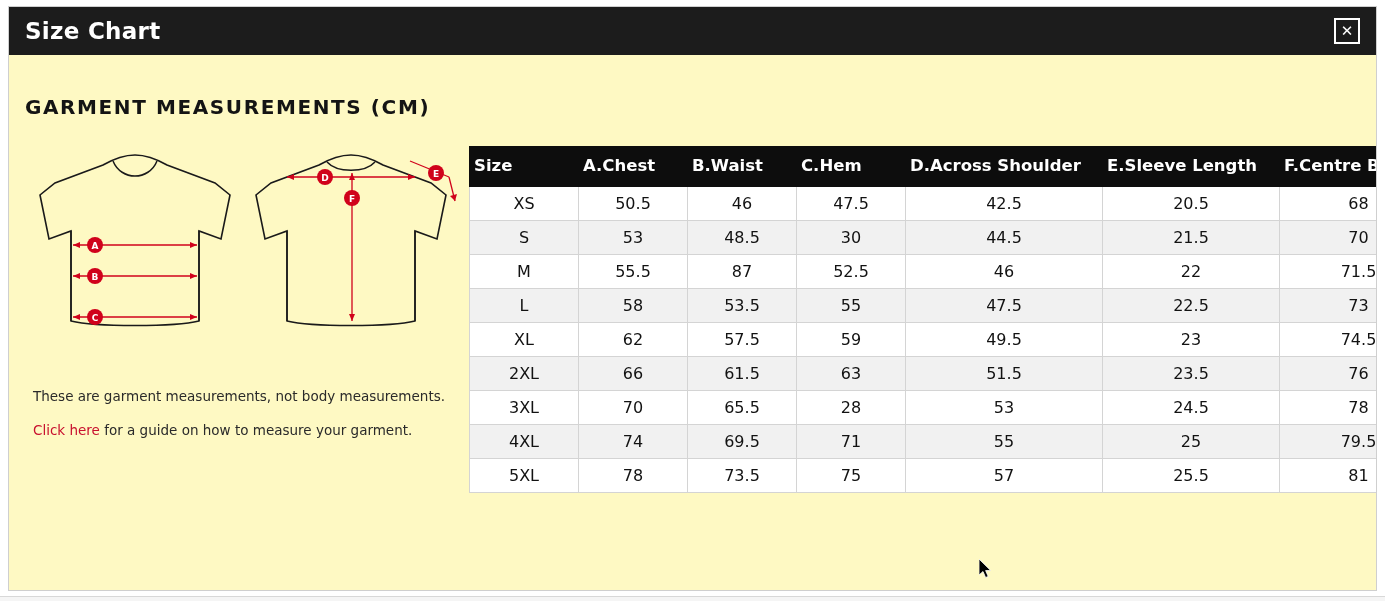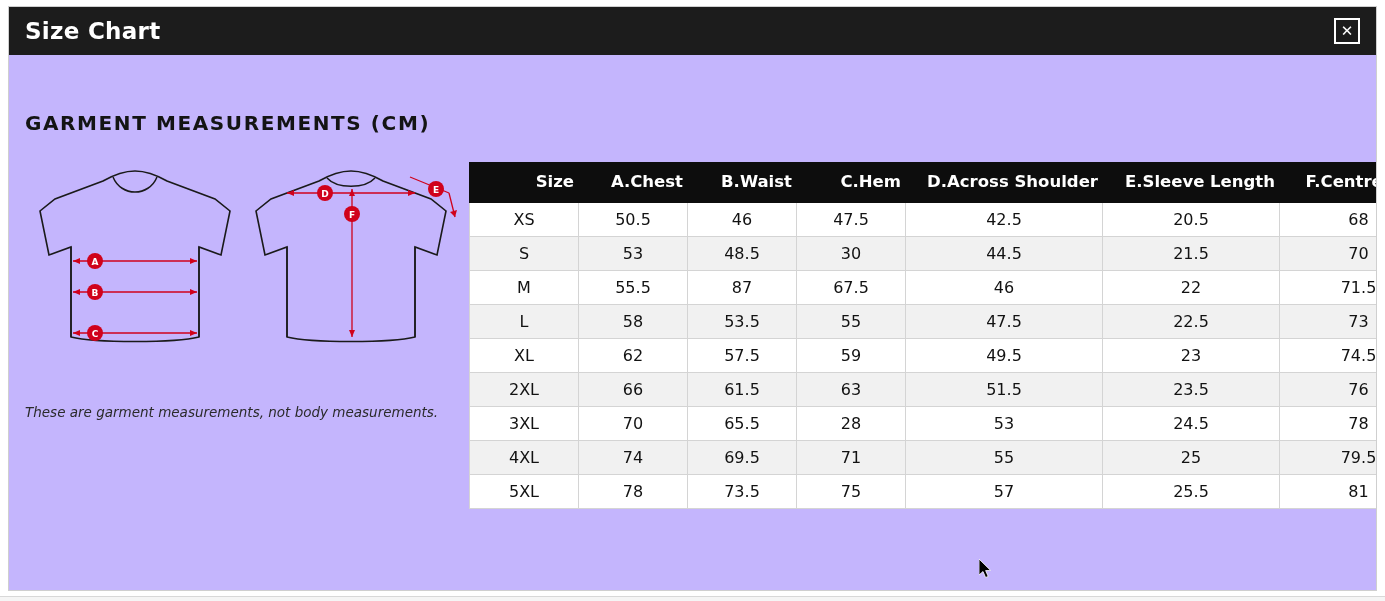--- a/index.html
+++ b/index.html
@@ -13,21 +13,21 @@
     font-family: "DejaVu Sans", "Liberation Sans", sans-serif;
     overflow: hidden;
     position: relative;
   }
   #modal {
     position: absolute;
     left: 8px;
     top: 6px;
     width: 1369px;
     height: 585px;
-    background: #c4b5fd;
+    background: #fef9c3;
     border: 1px solid #cfcfcf;
     box-sizing: border-box;
     overflow: hidden;
   }
   #titlebar {
     height: 48px;
     background: #1c1c1c;
     color: #ffffff;
     display: flex;
     align-items: center;
@@ -58,21 +58,21 @@
     padding: 0 8px;
     position: relative;
     height: 537px;
     box-sizing: border-box;
   }
   #heading {
     font-size: 20px;
     font-weight: bold;
     letter-spacing: 1.6px;
     color: #141414;
-    margin: 56px 0 0 8px;
+    margin: 40px 0 0 8px;
   }
   #body-cols {
     display: flex;
     margin-top: 24px;
   }
   #left-col {
     width: 452px;
     flex: 0 0 452px;
     padding-left: 8px;
     box-sizing: border-box;
@@ -80,22 +80,21 @@
   #diagram {
     width: 444px;
     height: 240px;
   }
   #notes {
     font-size: 13.5px;
     color: #2a2a2a;
     line-height: 1.45;
   }
   #notes p {
-    margin: 0 0 14px 0;
-    font-style: italic;
+    margin: 0 0 14px 8px;
   }
   #notes .link {
     color: #c8102e;
     cursor: pointer;
   }
   #right-col {
     flex: 1 1 auto;
     padding-left: 0px;
   }
   table.size-table {
@@ -104,21 +103,21 @@
     margin-top: 3px;
     table-layout: fixed;
   }
   table.size-table th {
     background: #0d0d0d;
     color: #ffffff;
     font-size: 16.5px;
     font-weight: bold;
     padding: 10px 4px;
     border: 1px solid #0d0d0d;
-    text-align: right;
+    text-align: left;
     line-height: 1.15;
   }
   table.size-table td {
     border: 1px solid #d4d4d4;
     text-align: center;
     font-size: 16px;
     color: #121212;
     padding: 7px 4px;
     background: #ffffff;
   }
@@ -255,20 +254,21 @@
             <text class="badge-text" x="411" y="33.5" text-anchor="middle">E</text>
           </g>
           <g>
             <circle class="badge" cx="327" cy="55" r="8"></circle>
             <text class="badge-text" x="327" y="58.5" text-anchor="middle">F</text>
           </g>
         </svg>
 
         <div id="notes">
           <p>These are garment measurements, not body measurements.</p>
+          <p><span class="link">Click here</span><span> for a guide on how to measure your garment.</span></p>
         </div>
 
       </div>
 
       <div id="right-col">
         <table class="size-table">
           <thead>
             <tr>
               <th class="col-size">Size</th>
               <th class="col-a">A.Chest</th>
@@ -295,21 +295,21 @@
               <td>48.5</td>
               <td>30</td>
               <td>44.5</td>
               <td>21.5</td>
               <td>70</td>
             </tr>
             <tr>
               <td>M</td>
               <td>55.5</td>
               <td>87</td>
-              <td>67.5</td>
+              <td>52.5</td>
               <td>46</td>
               <td>22</td>
               <td>71.5</td>
             </tr>
             <tr class="alt">
               <td>L</td>
               <td>58</td>
               <td>53.5</td>
               <td>55</td>
               <td>47.5</td>

